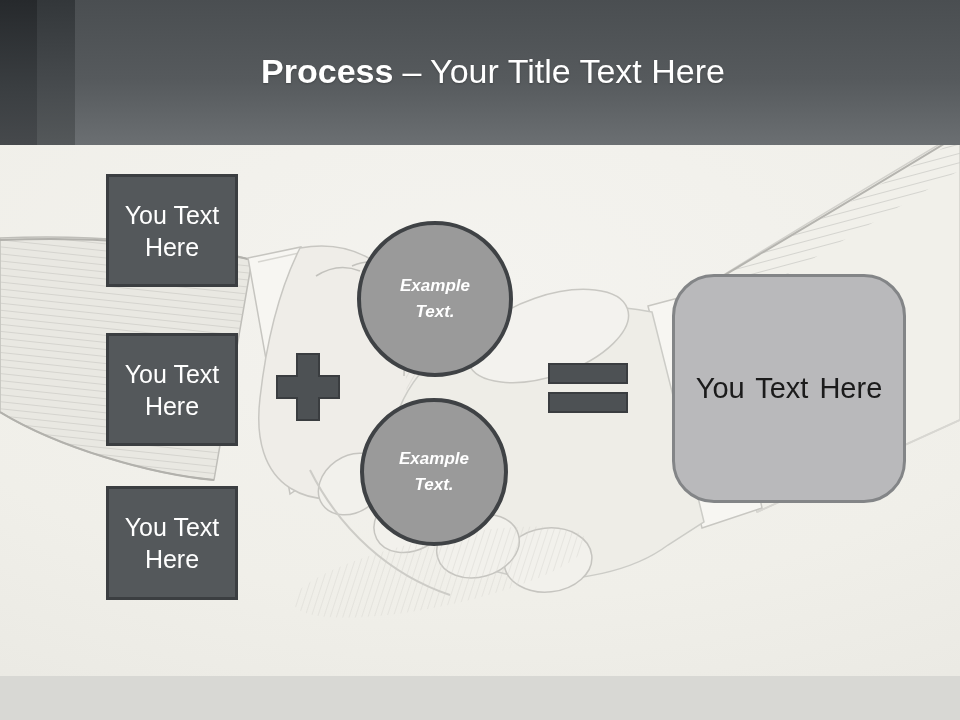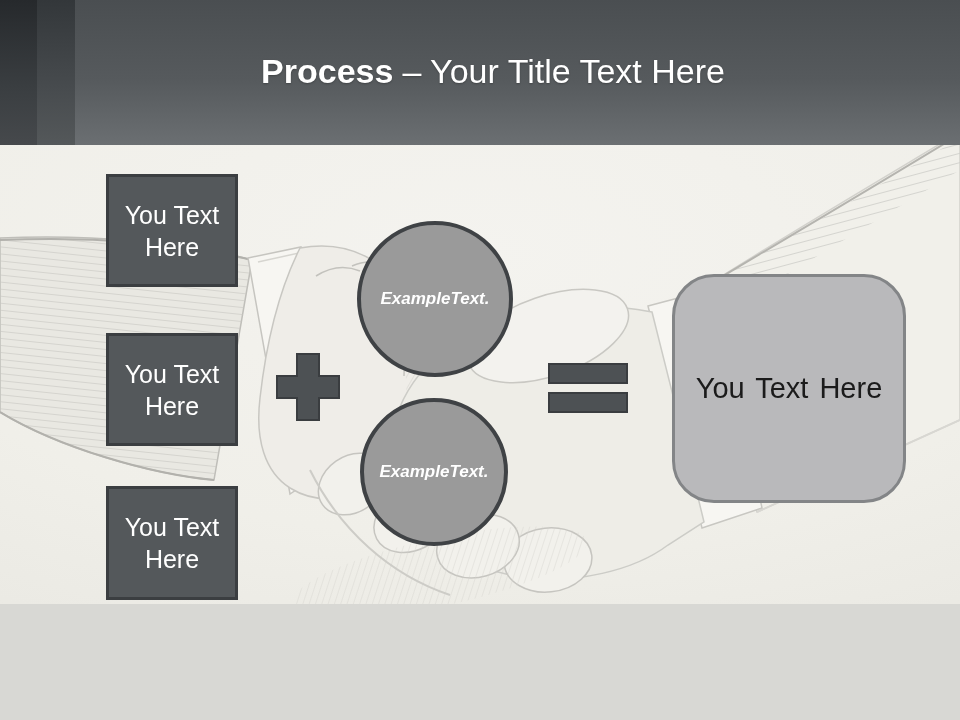--- a/index.html
+++ b/index.html
@@ -1,17 +1,17 @@
 <!DOCTYPE html>
 <html><head>
 <meta charset="utf-8">
 <style>
   html,body{margin:0;padding:0;background:#d8d8d4;}
   .slide{
-    position:relative;width:960px;height:604px;overflow:hidden;
+    position:relative;width:960px;height:676px;overflow:hidden;
     font-family:"Liberation Sans",sans-serif;
     background:radial-gradient(115% 85% at 50% 42%, #f4f3ef 0%, #f0efe9 55%, #e7e6e0 100%);
   }
   
   .header{
     position:absolute;left:0;top:0;width:960px;height:145px;z-index:3;
     background:linear-gradient(180deg,#4a4e51 0%,#565a5d 55%,#6b6f72 100%);
   }
   .band1{position:absolute;left:0;top:0;width:37px;height:145px;
     background:linear-gradient(180deg,#26292c 0%,#3a3e41 60%,#46494c 100%);}
@@ -32,21 +32,21 @@
     background:#54585b;border:3px solid #3b3e41;
     display:flex;align-items:center;justify-content:center;text-align:center;
     color:#fff;font-size:25px;line-height:32px;padding:2px;
   }
   .pbox1{left:106px;top:174px;}
   .pbox2{left:106px;top:333px;}
   .pbox3{left:106px;top:486px;height:114px;}
   .circle{
     position:absolute;box-sizing:border-box;z-index:4;border-radius:50%;
     background:#9a9a9a;border:4px solid #3f4245;
-    display:flex;align-items:center;justify-content:center;
+    display:flex;flex-direction:column;align-items:center;justify-content:center;
     text-align:center;color:#fff;font-size:17px;font-weight:700;font-style:italic;line-height:26px;
   }
   .circle1{left:357px;top:221px;width:156px;height:156px;}
   .circle2{left:360px;top:398px;width:148px;height:148px;}
   .plus-wrap{position:absolute;left:276px;top:353px;z-index:4;width:64px;height:68px;}
   .eq-bar{
     position:absolute;left:548px;width:80px;height:21px;box-sizing:border-box;z-index:4;
     background:#4d5154;border:2px solid #3a3d40;
   }
   .eq-top{top:363px;}

